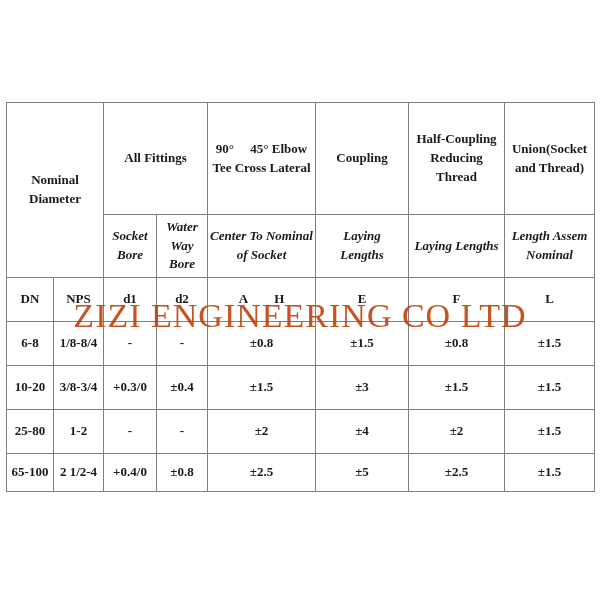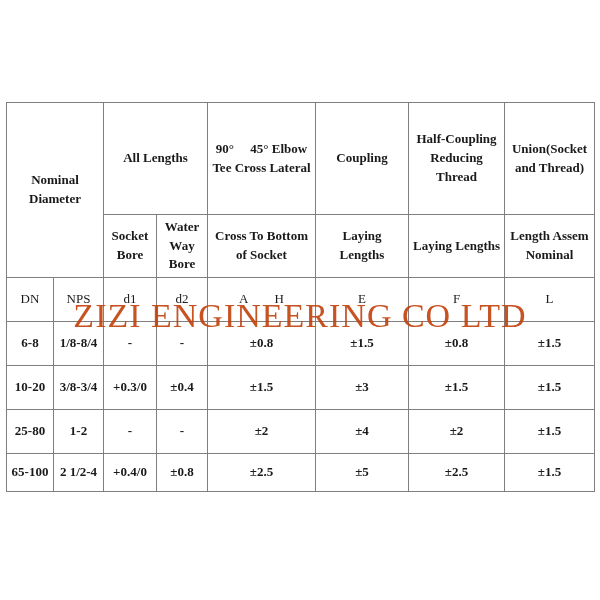--- a/index.html
+++ b/index.html
@@ -33,28 +33,28 @@
     line-height: 1.45;
     overflow: hidden;
   }
   td.hdr {
     font-weight: bold;
     white-space: pre-line;
     font-size: 13.5px;
     line-height: 1.6;
   }
   td.colhdr {
-    font-weight: normal;
+    font-weight: bold;
     font-size: 13.5px;
   }
   td.datacell {
     font-weight: bold;
   }
   tr.r-group   { height: 112px; }
-  tr.r-sub     { height: 63px;  }
+  tr.r-sub     { height: 63px; font-style: italic;  }
   tr.r-cols    { height: 44px;  }
   tr.r-data    { height: 44px;  }
   tr.r-data-last { height: 38px; }
   .watermark {
     position: absolute;
     top: 297px;
     left: 50%;
     transform: translateX(-50%);
     white-space: nowrap;
     font-family: "Liberation Serif", "DejaVu Serif", serif;
@@ -83,38 +83,38 @@
       <col style="width:108px">
       <col style="width:93px">
       <col style="width:96px">
       <col style="width:90px">
     </colgroup>
 
     <tbody>
         <tr class="r-group">
       <td class="hdr" colspan="2" rowspan="2">Nominal
 Diameter</td>
-      <td class="hdr" colspan="2">All Lengths</td>
+      <td class="hdr" colspan="2">All Fittings</td>
       <td class="hdr">90°  45° Elbow
 Tee Cross Lateral</td>
       <td class="hdr">Coupling</td>
       <td class="hdr">Half-Coupling
 Reducing
 Thread</td>
       <td class="hdr">Union(Socket
 and Thread)</td>
     </tr>
 
     <tr class="r-sub">
       <td class="hdr">Socket
 Bore</td>
       <td class="hdr">Water
 Way
 Bore</td>
-      <td class="hdr">Cross To Bottom
+      <td class="hdr">Center To Nominal
 of Socket</td>
       <td class="hdr">Laying
 Lengths</td>
       <td class="hdr">Laying Lengths</td>
       <td class="hdr">Length Assem
 Nominal</td>
     </tr>
 
     <tr class="r-cols">
       <td class="colhdr">DN</td>

